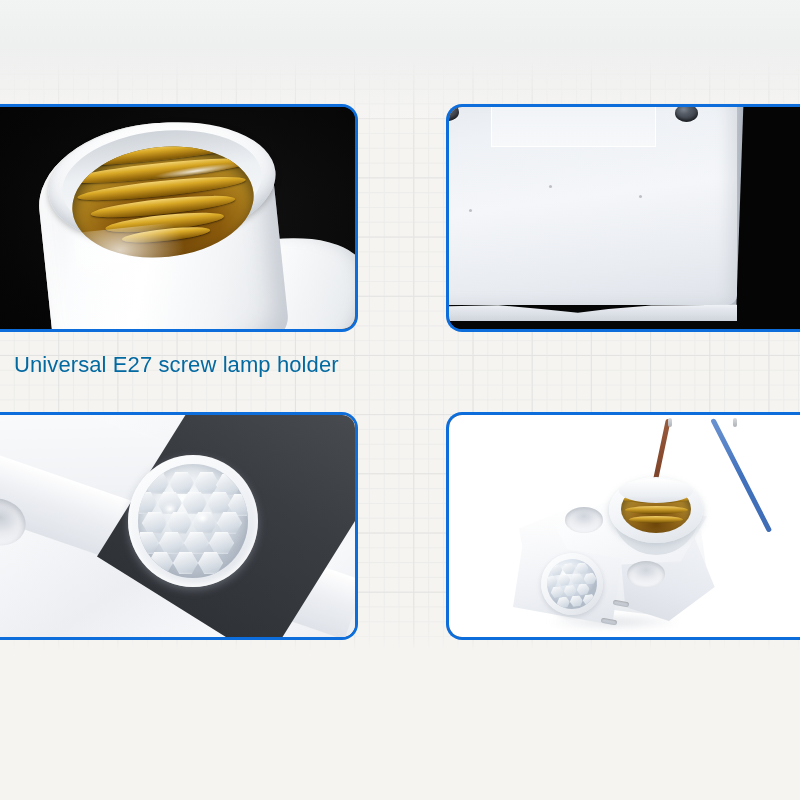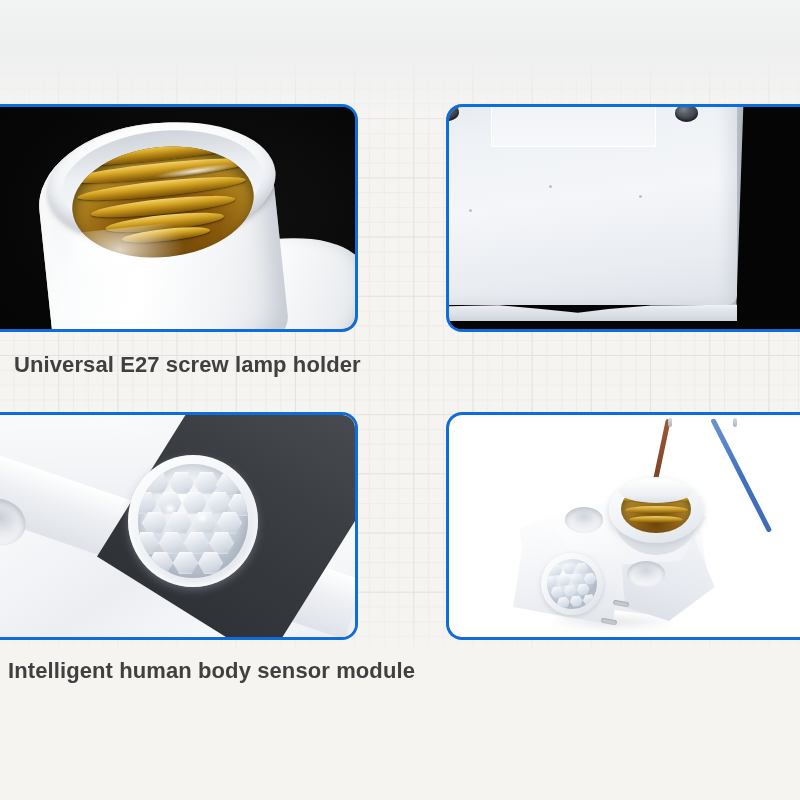--- a/index.html
+++ b/index.html
@@ -83,22 +83,22 @@
   #panel-lamp-holder   { left: -14px; top: 104px; width: 372px; height: 228px; border-radius: 0 16px 16px 0; border-left: none; }
   #panel-pc-shell      { left: 446px; top: 104px; width: 368px; height: 228px; border-radius: 16px 0 0 16px; border-right: none; }
   #panel-sensor-module { left: -14px; top: 412px; width: 372px; height: 228px; border-radius: 0 16px 16px 0; border-left: none; }
   #panel-full-product  { left: 446px; top: 412px; width: 368px; height: 228px; border-radius: 16px 0 0 16px; border-right: none; }
 
   
   .caption {
     position: absolute;
     font-size: 22px;
     line-height: 1.15;
-    color: #404040;
-    font-weight: 700;
+    color: #0369a1;
+    font-weight: 400;
     letter-spacing: .1px;
     white-space: nowrap;
   }
   #caption-lamp-holder   { left: 14px;  top: 352px; }
   #caption-pc-shell      { left: 459px; top: 358px; }
   #caption-sensor-module { left: 8px;   top: 658px; }
 
   
   .p1-bg { position:absolute; inset:0; background:
       radial-gradient(110% 120% at 62% 48%, #121212 0%, #060606 55%, #000 100%); }
@@ -510,15 +510,14 @@
       </div>
 
       <div class="p4-vent" id="p4-vent-1"></div>
       <div class="p4-vent" id="p4-vent-2"></div>
     </div>
   </div>
 
   <div class="caption" id="caption-lamp-holder">Universal E27 screw lamp holder</div>
 
 
-  <div class="caption" id="caption-sensor-module">Intelligent human body sensor module</div>
 
 </div>
 
 </body></html>

